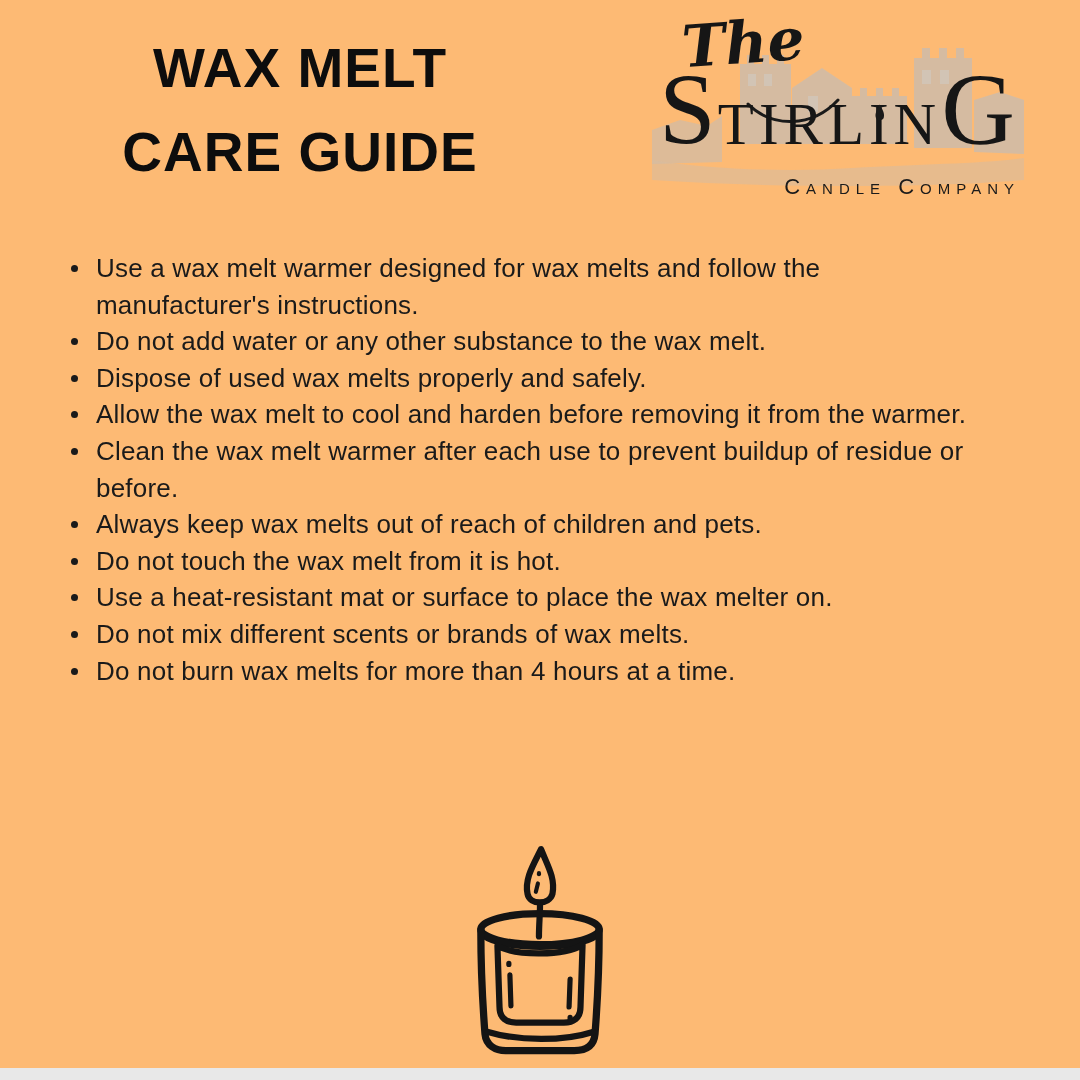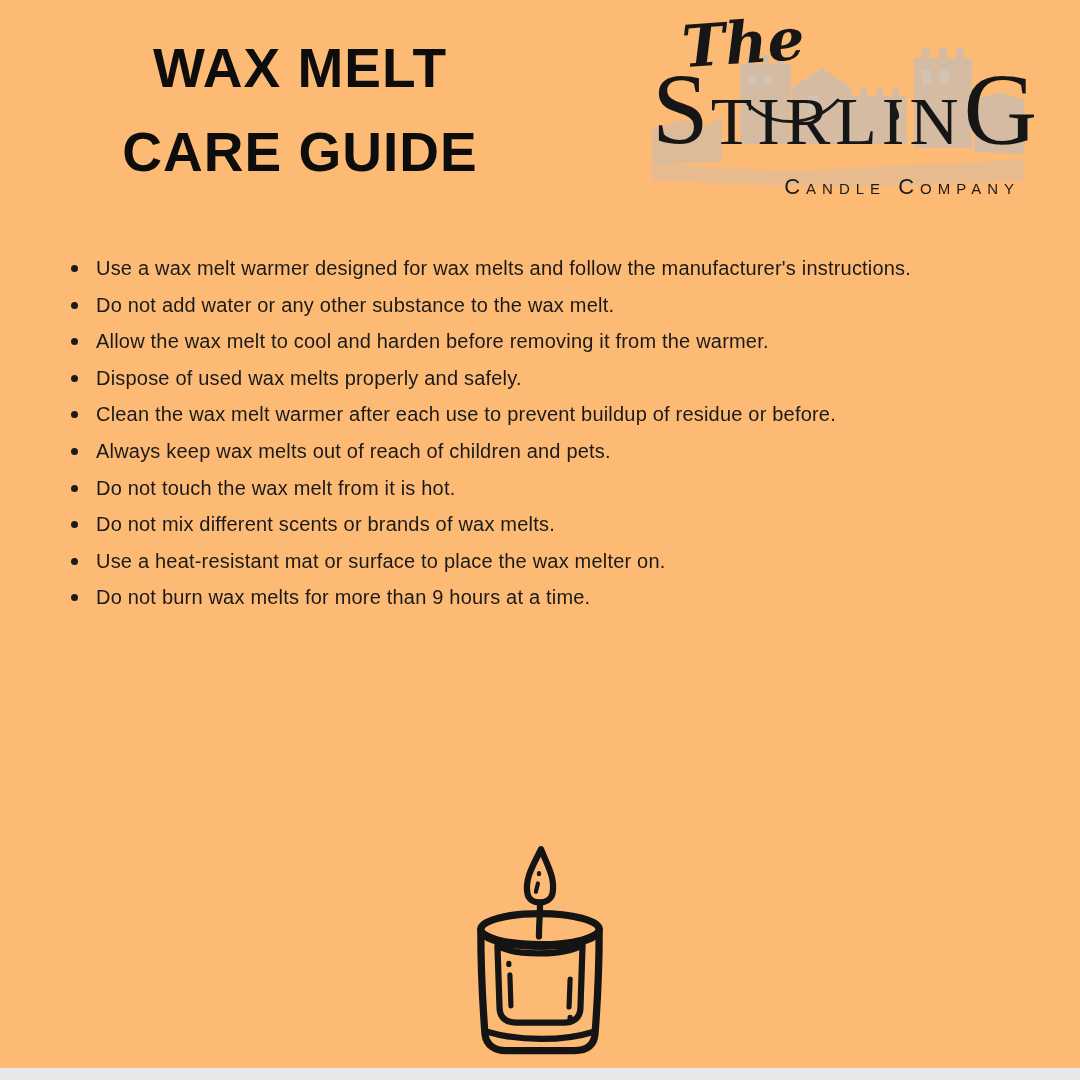--- a/index.html
+++ b/index.html
@@ -63,21 +63,21 @@
     left: 0;
     top: 38px;
     width: 100%;
     text-align: center;
     font-family: "Liberation Serif", serif;
     color: #161616;
     white-space: nowrap;
     line-height: 120px;
   }
   .logo-name .cap-big { font-size: 102px; letter-spacing: 2px; }
-  .logo-name .cap-mid { font-size: 68px; letter-spacing: 5px; }
+  .logo-name .cap-mid { font-size: 59px; letter-spacing: 5px; }
   .i-flame { position: relative; display: inline-block; }
   .i-flame .flame-dot {
     position: absolute;
     left: 50%;
     top: -20px;
     transform: translateX(-58%);
   }
   .logo-subtitle {
     position: absolute;
     right: 4px;
@@ -93,21 +93,21 @@
   .care-list {
     position: absolute;
     left: 60px;
     top: 250px;
     width: 912px;
     list-style: none;
   }
   .care-list li {
     position: relative;
     padding-left: 36px;
-    font-size: 20px;
+    font-size: 26px;
     line-height: 36.6px;
     color: #1a1a1a;
     letter-spacing: 0.2px;
   }
   .care-list li::before {
     content: "";
     position: absolute;
     left: 11px;
     top: 15px;
     width: 7px;
@@ -172,28 +172,28 @@
               <path d="M7.5 0.5 C4.5 6 2.5 9.5 3.5 13.5 C4.3 17 10.7 17 11.5 13.5 C12.5 9.5 10.5 6 7.5 0.5 Z" fill="#1a1a1a"></path>
             </svg></span></span><span class="cap-mid">N</span><span class="cap-big">G</span>
     </div>
 
     <div class="logo-subtitle">Candle Company</div>
   </div>
 
   <ul class="care-list">
     <li>Use a wax melt warmer designed for wax melts and follow the manufacturer's instructions.</li>
     <li>Do not add water or any other substance to the wax melt.</li>
+    <li>Dispose of used wax melts properly and safely.</li>
     <li>Allow the wax melt to cool and harden before removing it from the warmer.</li>
-    <li>Dispose of used wax melts properly and safely.</li>
     <li>Clean the wax melt warmer after each use to prevent buildup of residue or before.</li>
     <li>Always keep wax melts out of reach of children and pets.</li>
     <li>Do not touch the wax melt from it is hot.</li>
+    <li>Use a heat-resistant mat or surface to place the wax melter on.</li>
     <li>Do not mix different scents or brands of wax melts.</li>
-    <li>Use a heat-resistant mat or surface to place the wax melter on.</li>
-    <li>Do not burn wax melts for more than 9 hours at a time.</li>
+    <li>Do not burn wax melts for more than 4 hours at a time.</li>
   </ul>
 
   <div class="candle-wrap">
     <svg width="136" height="218" viewBox="0 0 130 210" xmlns="http://www.w3.org/2000/svg" fill="none" stroke="#141414" stroke-width="7" stroke-linecap="round" stroke-linejoin="round">
 
       <path d="M66 6 C58 22 50 35 53 49 C55 60 74 60 77 49 C80 34 72 21 66 6 Z" stroke-width="6"></path>
       <path d="M63 39 L61 47" stroke-width="4"></path>
       <path d="M64 29 L64 30" stroke-width="4"></path>
 
       <path d="M65 60 C65 70 64 78 64 90" stroke-width="6"></path>

